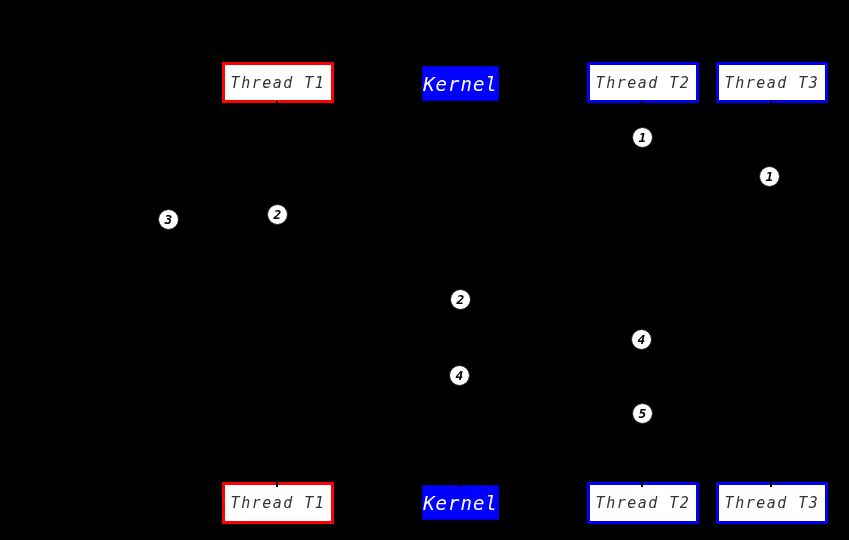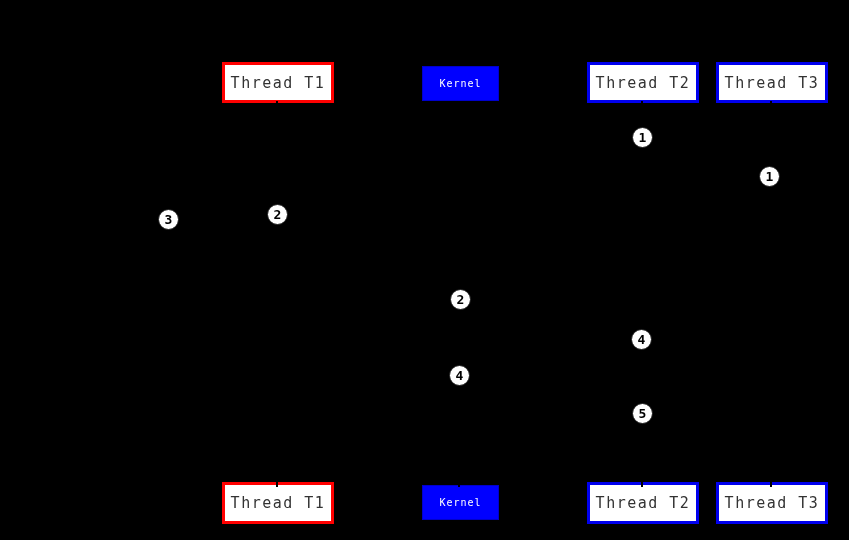--- a/index.html
+++ b/index.html
@@ -7,20 +7,21 @@
     padding: 0;
     background: #000000;
   }
   .canvas {
     position: relative;
     width: 849px;
     height: 540px;
     background: #000000;
     overflow: hidden;
     font-family: "DejaVu Sans Mono", monospace;
+    font-style: italic;
   }
   
   .lifeline {
     position: absolute;
     top: 101px;
     height: 386px;
     width: 2px;
     background: #000000;
     z-index: 5;
   }
@@ -30,21 +31,21 @@
     display: flex;
     align-items: center;
     justify-content: center;
     border-style: solid;
     z-index: 2;
     font-size: 15px;
     letter-spacing: 1.5px;
     white-space: nowrap;
   }
   .pbox.kernel {
-    font-size: 10px;
+    font-size: 19px;
     letter-spacing: 1px;
   }
   .marker {
     position: absolute;
     box-sizing: border-box;
     width: 21px;
     height: 21px;
     border-radius: 50%;
     background: #FFFFFF;
     border: 1px solid #1b1b1b;

